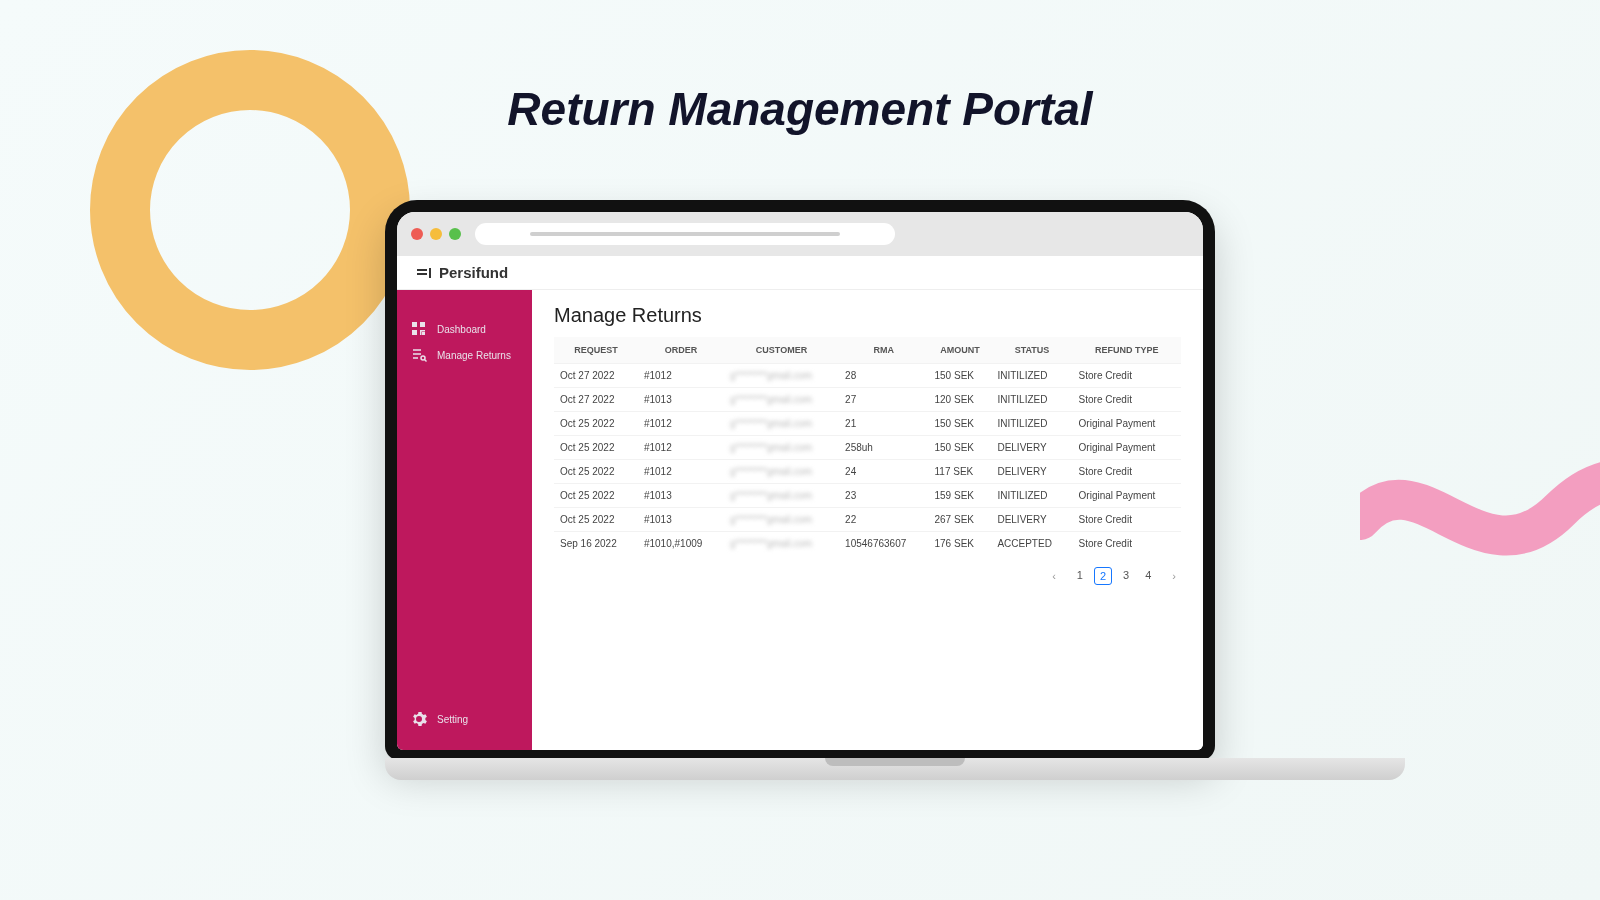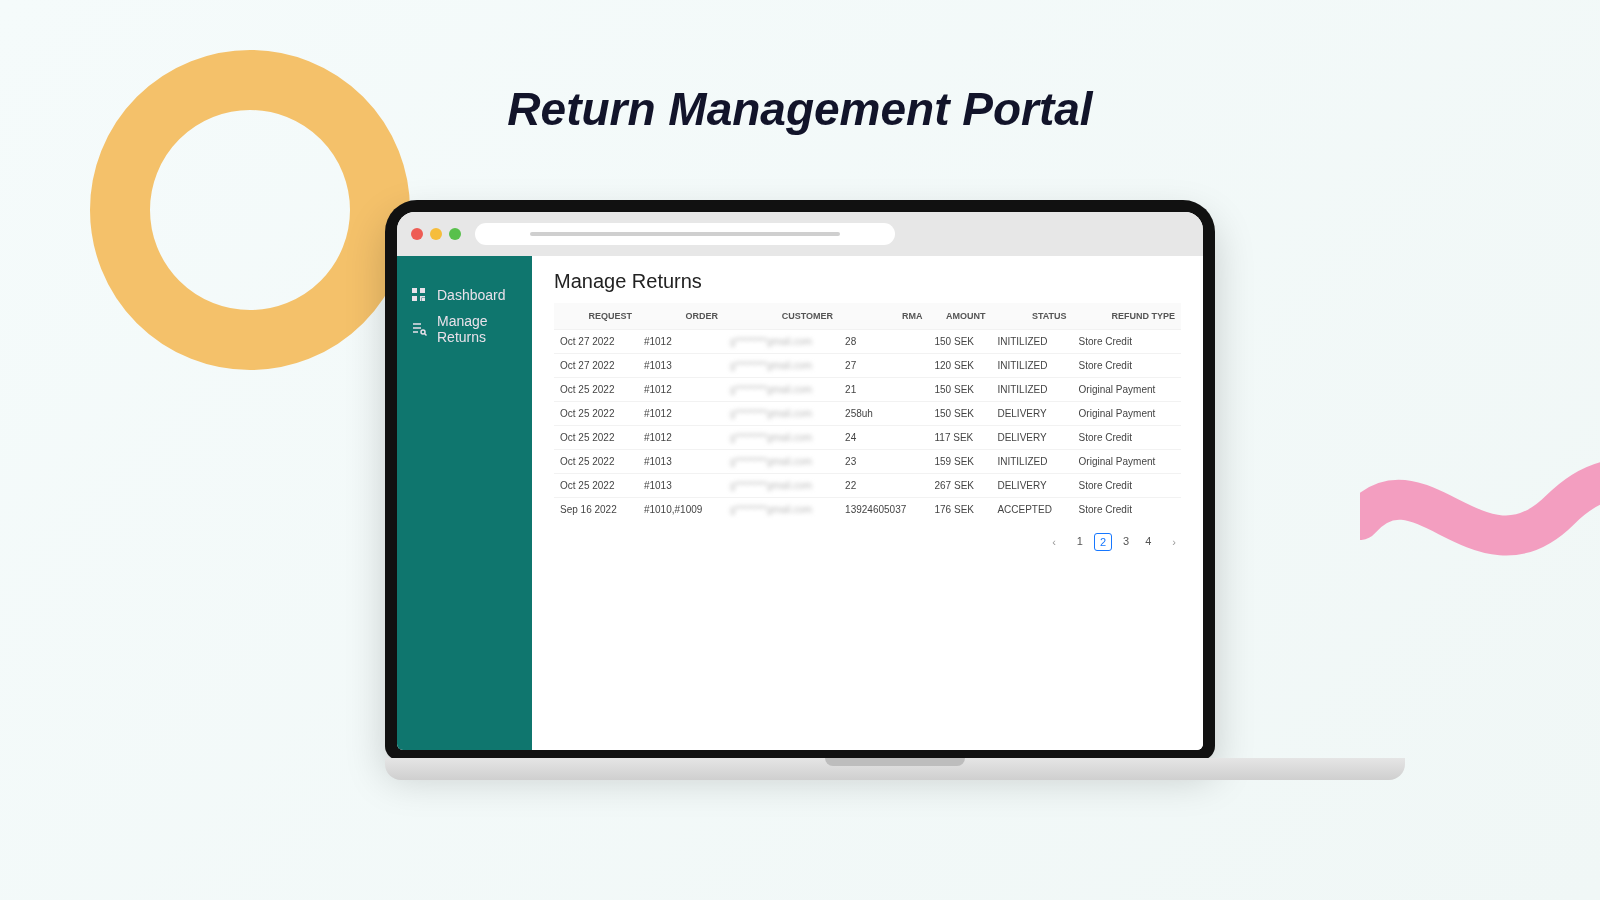--- a/index.html
+++ b/index.html
@@ -60,35 +60,35 @@
   width: 310px; height: 4px; background: #cfcfcf; border-radius: 3px;
 }
 .top-bar {
   height: 34px; background: #fff; border-bottom: 1px solid #eee;
   display: flex; align-items: center; padding: 0 20px;
   font-size: 15px; font-weight: 700; color: #333;
 }
 .top-bar svg { margin-right: 4px; }
 .app-body { flex: 1; display: flex; min-height: 0; }
 .sidebar {
-  width: 135px; background: #0f766e; color: #e9e1ea;
-  display: flex; flex-direction: column; font-size: 14px;
+  width: 135px; background: #be185d; color: #e9e1ea;
+  display: flex; flex-direction: column; font-size: 10px;
 }
 .nav { padding: 26px 0 0 0; flex: 1; }
 .nav-item {
   display: flex; align-items: center; gap: 10px;
   padding: 5px 14px; cursor: pointer; color: #e9e1ea;
 }
 .nav-item svg { flex: 0 0 16px; }
 .sidebar-bottom { padding: 10px 14px 18px; }
 .main { flex: 1; background: #fff; padding: 14px 22px 10px 22px; overflow: hidden; }
 .page-title { font-size: 20px; font-weight: 500; color: #222; margin-bottom: 10px; }
 table { width: 100%; border-collapse: collapse; font-size: 10px; color: #444; }
 thead th {
-  text-align: right; font-weight: 600; font-size: 9px; color: #555;
+  text-align: center; font-weight: 600; font-size: 9px; color: #555;
   padding: 8px 6px; background: #fafafa; text-transform: uppercase;
 }
 tbody td { padding: 6px 6px; border-top: 1px solid #f2f2f2; white-space: nowrap; }
 .blur { color: #bbb; filter: blur(2px); }
 .pagination {
   display: flex; gap: 6px; justify-content: flex-end; align-items: center;
   margin-top: 10px; font-size: 11px; color: #555;
 }
 .pagination span { padding: 2px 5px; cursor: pointer; }
 .pagination .active {
@@ -115,20 +115,27 @@
         <div class="traffic">
           <i class="tr-red"></i>
           <i class="tr-yel"></i>
           <i class="tr-grn"></i>
         </div>
         <div class="url-bar">
             <span></span>
           </div>
       </div>
 
+      <div class="top-bar">
+        <svg width="18" height="14" viewBox="0 0 18 14">
+          <path d="M0 4 h10 M0 8 h10" stroke="#333" stroke-width="2"></path>
+          <path d="M13 2 v10" stroke="#333" stroke-width="2"></path>
+        </svg>
+        <span class="logo-text">Persifund</span>
+      </div>
 
       <div class="app-body">
         <aside class="sidebar">
           <div class="nav">
             <div class="nav-item">
               <svg width="16" height="16" viewBox="0 0 16 16" fill="#e9e1ea">
                 <rect x="1" y="1" width="5" height="5"></rect>
                   <rect x="9" y="1" width="5" height="5"></rect>
                 <rect x="1" y="9" width="5" height="5"></rect>
                   <rect x="11" y="11" width="3" height="3"></rect>
@@ -139,20 +146,28 @@
             </div>
             <div class="nav-item">
               <svg width="16" height="16" viewBox="0 0 16 16" stroke="#e9e1ea" fill="none" stroke-width="1.5">
                 <path d="M2 3h8M2 7h8M2 11h5"></path>
                   <circle cx="12" cy="11" r="2"></circle>
                   <path d="M13.5 12.5l2 2"></path>
               </svg>
               <span>Manage Returns</span>
             </div>
           </div>
+          <div class="sidebar-bottom">
+            <div class="nav-item" style="padding-left:0">
+              <svg width="16" height="16" viewBox="0 0 16 16" fill="#e9e1ea">
+                <path d="M8 5a3 3 0 100 6 3 3 0 000-6zm6.4 3c0 .3 0 .6-.1.9l1.6 1.3-1.5 2.6-1.9-.7c-.5.4-1 .7-1.6.9l-.3 2H7.4l-.3-2c-.6-.2-1.1-.5-1.6-.9l-1.9.7-1.5-2.6 1.6-1.3c-.1-.3-.1-.6-.1-.9s0-.6.1-.9L2.1 5.8l1.5-2.6 1.9.7c.5-.4 1-.7 1.6-.9l.3-2h3.2l.3 2c.6.2 1.1.5 1.6.9l1.9-.7 1.5 2.6-1.6 1.3c.1.3.1.6.1.9z"></path>
+              </svg>
+              <span>Setting</span>
+            </div>
+          </div>
         </aside>
 
         <main class="main">
           <div class="page-title">Manage Returns</div>
           <table>
             <thead>
               <tr>
                 <th>REQUEST</th>
                 <th>ORDER</th>
                 <th>CUSTOMER</th>
@@ -223,21 +238,21 @@
                   <td class="blur">g********gmail.com</td>
                   <td>22</td>
                   <td>267 SEK</td>
                   <td>DELIVERY</td>
                   <td>Store Credit</td>
                 </tr>
                 <tr>
                   <td>Sep 16 2022</td>
                   <td>#1010,#1009</td>
                   <td class="blur">g********gmail.com</td>
-                  <td>13924605037</td>
+                  <td>10546763607</td>
                   <td>176 SEK</td>
                   <td>ACCEPTED</td>
                   <td>Store Credit</td>
                 </tr>
               </tbody>
           </table>
 
           <div class="pagination">
             <span class="chev">‹</span>
             <span id="pages" style="display: inline-flex; gap: 6px;">

